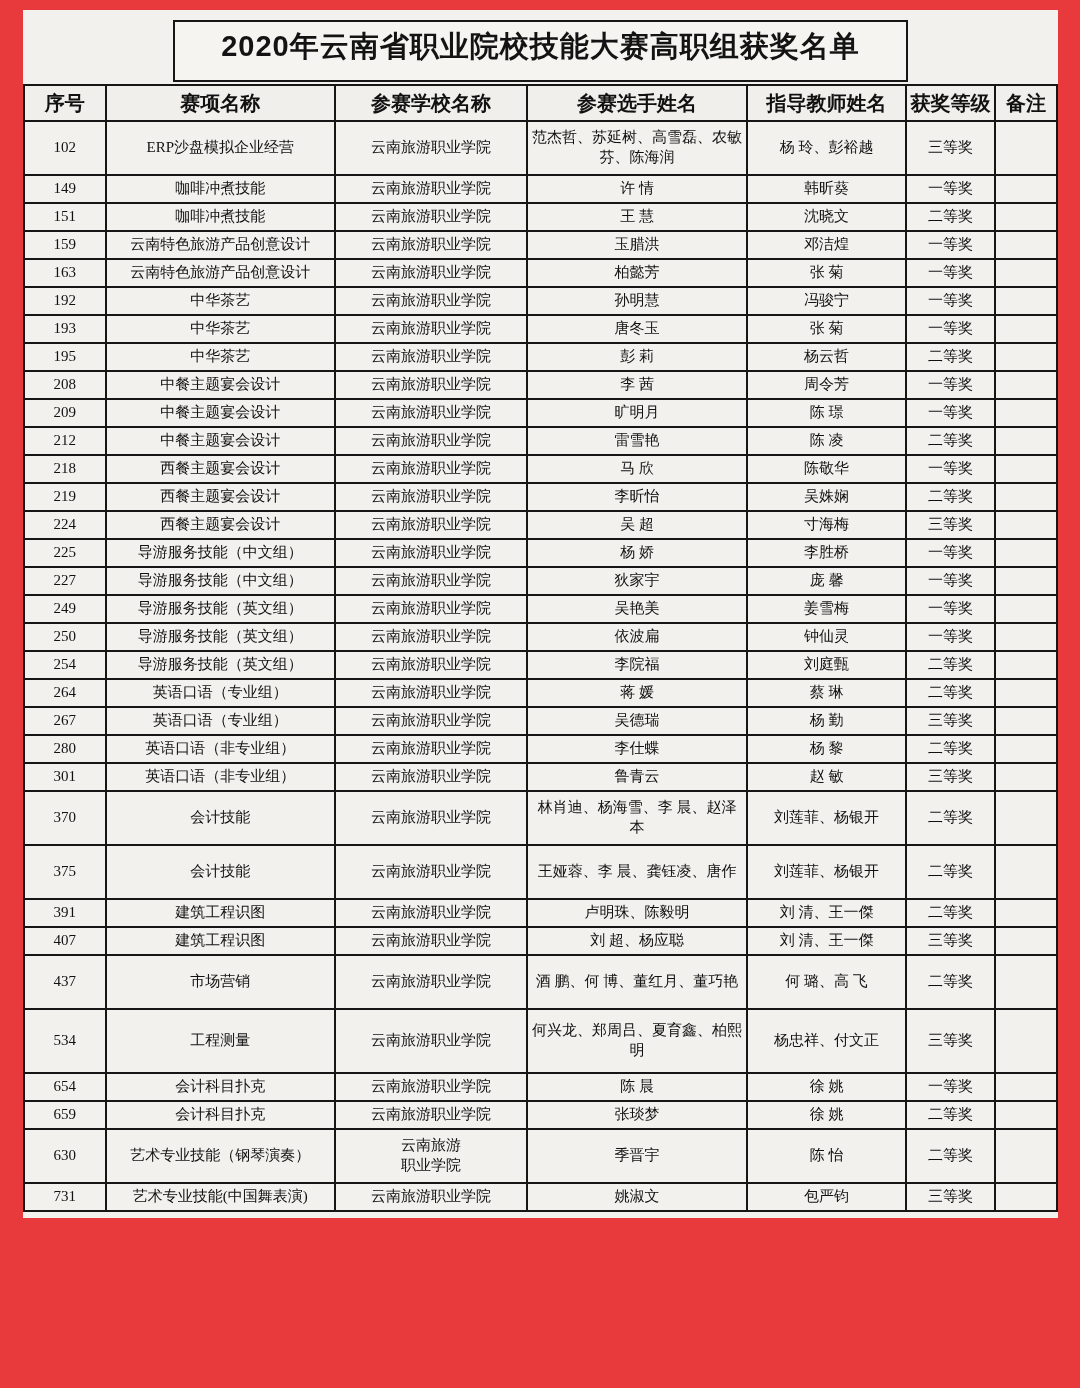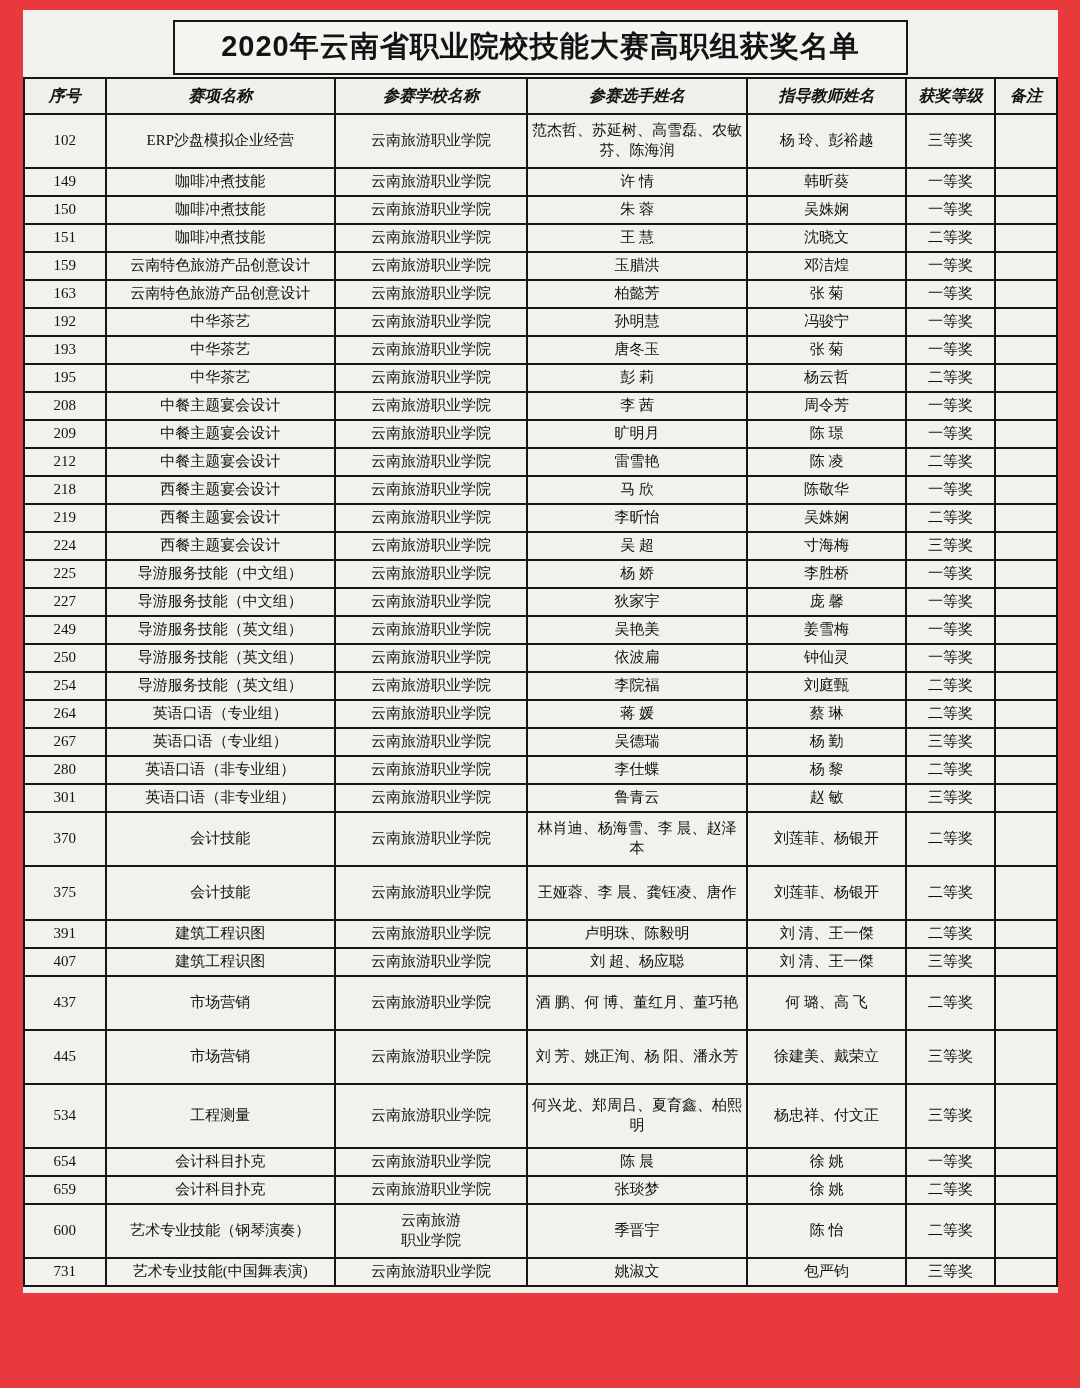--- a/index.html
+++ b/index.html
@@ -17,21 +17,21 @@
   .sheet {
     background: #f2f1ee;
     padding: 6px 0 6px 0;
   }
   .title-box {
     width: 71%;
     margin: 4px auto 2px auto;
     border: 2px solid #161616;
     background: #f5f4f1;
     text-align: center;
-    padding: 5px 0 6px 0;
+    padding: 5px 0 13px 0;
     box-sizing: border-box;
   }
   .title-box h1 {
     margin: 0;
     font-family: "Liberation Sans", "DejaVu Sans", sans-serif;
     font-size: 29px;
     font-weight: bold;
     letter-spacing: 1px;
     color: #131313;
     white-space: nowrap;
@@ -45,25 +45,24 @@
   table.awards th, table.awards td {
     border: 2px solid #161616;
     text-align: center;
     vertical-align: middle;
     padding: 2px 3px;
     line-height: 1.32;
     overflow: hidden;
   }
   table.awards th {
     font-family: "Liberation Sans", "DejaVu Sans", sans-serif;
-    font-size: 16px;
+    font-size: 20px;
     font-weight: bold;
     height: 30px;
     background: #f0efec;
-    font-style: italic;
   }
   table.awards td { font-size: 15px; background: #f2f1ee; }
   td.cell-no { font-size: 16px; }
   td.cell-event { font-size: 15px; }
   td.cell-school { white-space: pre-line; margin-top: 11px; }
   td.cell-contestants { font-size: 15px; }
   tr.single td { height: 22px; }
   tr.tall td { height: 48px; }
   tr.xtall td { height: 58px; }
   
@@ -119,29 +118,20 @@
           <tr class="single">
             <td class="cell-no">149</td>
             <td class="cell-event">咖啡冲煮技能</td>
             <td class="cell-school">云南旅游职业学院</td>
             <td class="cell-contestants">许 情</td>
             <td class="cell-teachers">韩昕葵</td>
             <td class="cell-award">一等奖</td>
             <td class="cell-remark"></td>
           </tr>
           <tr class="single">
-            <td class="cell-no">150</td>
-            <td class="cell-event">咖啡冲煮技能</td>
-            <td class="cell-school">云南旅游职业学院</td>
-            <td class="cell-contestants">朱 蓉</td>
-            <td class="cell-teachers">吴姝娴</td>
-            <td class="cell-award">一等奖</td>
-            <td class="cell-remark"></td>
-          </tr>
-          <tr class="single">
             <td class="cell-no">151</td>
             <td class="cell-event">咖啡冲煮技能</td>
             <td class="cell-school">云南旅游职业学院</td>
             <td class="cell-contestants">王 慧</td>
             <td class="cell-teachers">沈晓文</td>
             <td class="cell-award">二等奖</td>
             <td class="cell-remark"></td>
           </tr>
           <tr class="single">
             <td class="cell-no">159</td>
@@ -361,29 +351,20 @@
           </tr>
           <tr class="tall">
             <td class="cell-no">437</td>
             <td class="cell-event">市场营销</td>
             <td class="cell-school">云南旅游职业学院</td>
             <td class="cell-contestants">酒 鹏、何 博、董红月、董巧艳</td>
             <td class="cell-teachers">何 璐、高 飞</td>
             <td class="cell-award">二等奖</td>
             <td class="cell-remark"></td>
           </tr>
-          <tr class="tall">
-            <td class="cell-no">445</td>
-            <td class="cell-event">市场营销</td>
-            <td class="cell-school">云南旅游职业学院</td>
-            <td class="cell-contestants">刘 芳、姚正洵、杨 阳、潘永芳</td>
-            <td class="cell-teachers">徐建美、戴荣立</td>
-            <td class="cell-award">三等奖</td>
-            <td class="cell-remark"></td>
-          </tr>
           <tr class="xtall">
             <td class="cell-no">534</td>
             <td class="cell-event">工程测量</td>
             <td class="cell-school">云南旅游职业学院</td>
             <td class="cell-contestants">何兴龙、郑周吕、夏育鑫、柏熙明</td>
             <td class="cell-teachers">杨忠祥、付文正</td>
             <td class="cell-award">三等奖</td>
             <td class="cell-remark"></td>
           </tr>
           <tr class="single">
@@ -398,21 +379,21 @@
           <tr class="single">
             <td class="cell-no">659</td>
             <td class="cell-event">会计科目扑克</td>
             <td class="cell-school">云南旅游职业学院</td>
             <td class="cell-contestants">张琰梦</td>
             <td class="cell-teachers">徐 姚</td>
             <td class="cell-award">二等奖</td>
             <td class="cell-remark"></td>
           </tr>
           <tr class="tall">
-            <td class="cell-no">600</td>
+            <td class="cell-no">630</td>
             <td class="cell-event">艺术专业技能（钢琴演奏）</td>
             <td class="cell-school">云南旅游
 职业学院</td>
             <td class="cell-contestants">季晋宇</td>
             <td class="cell-teachers">陈 怡</td>
             <td class="cell-award">二等奖</td>
             <td class="cell-remark"></td>
           </tr>
           <tr class="single">
             <td class="cell-no">731</td>

